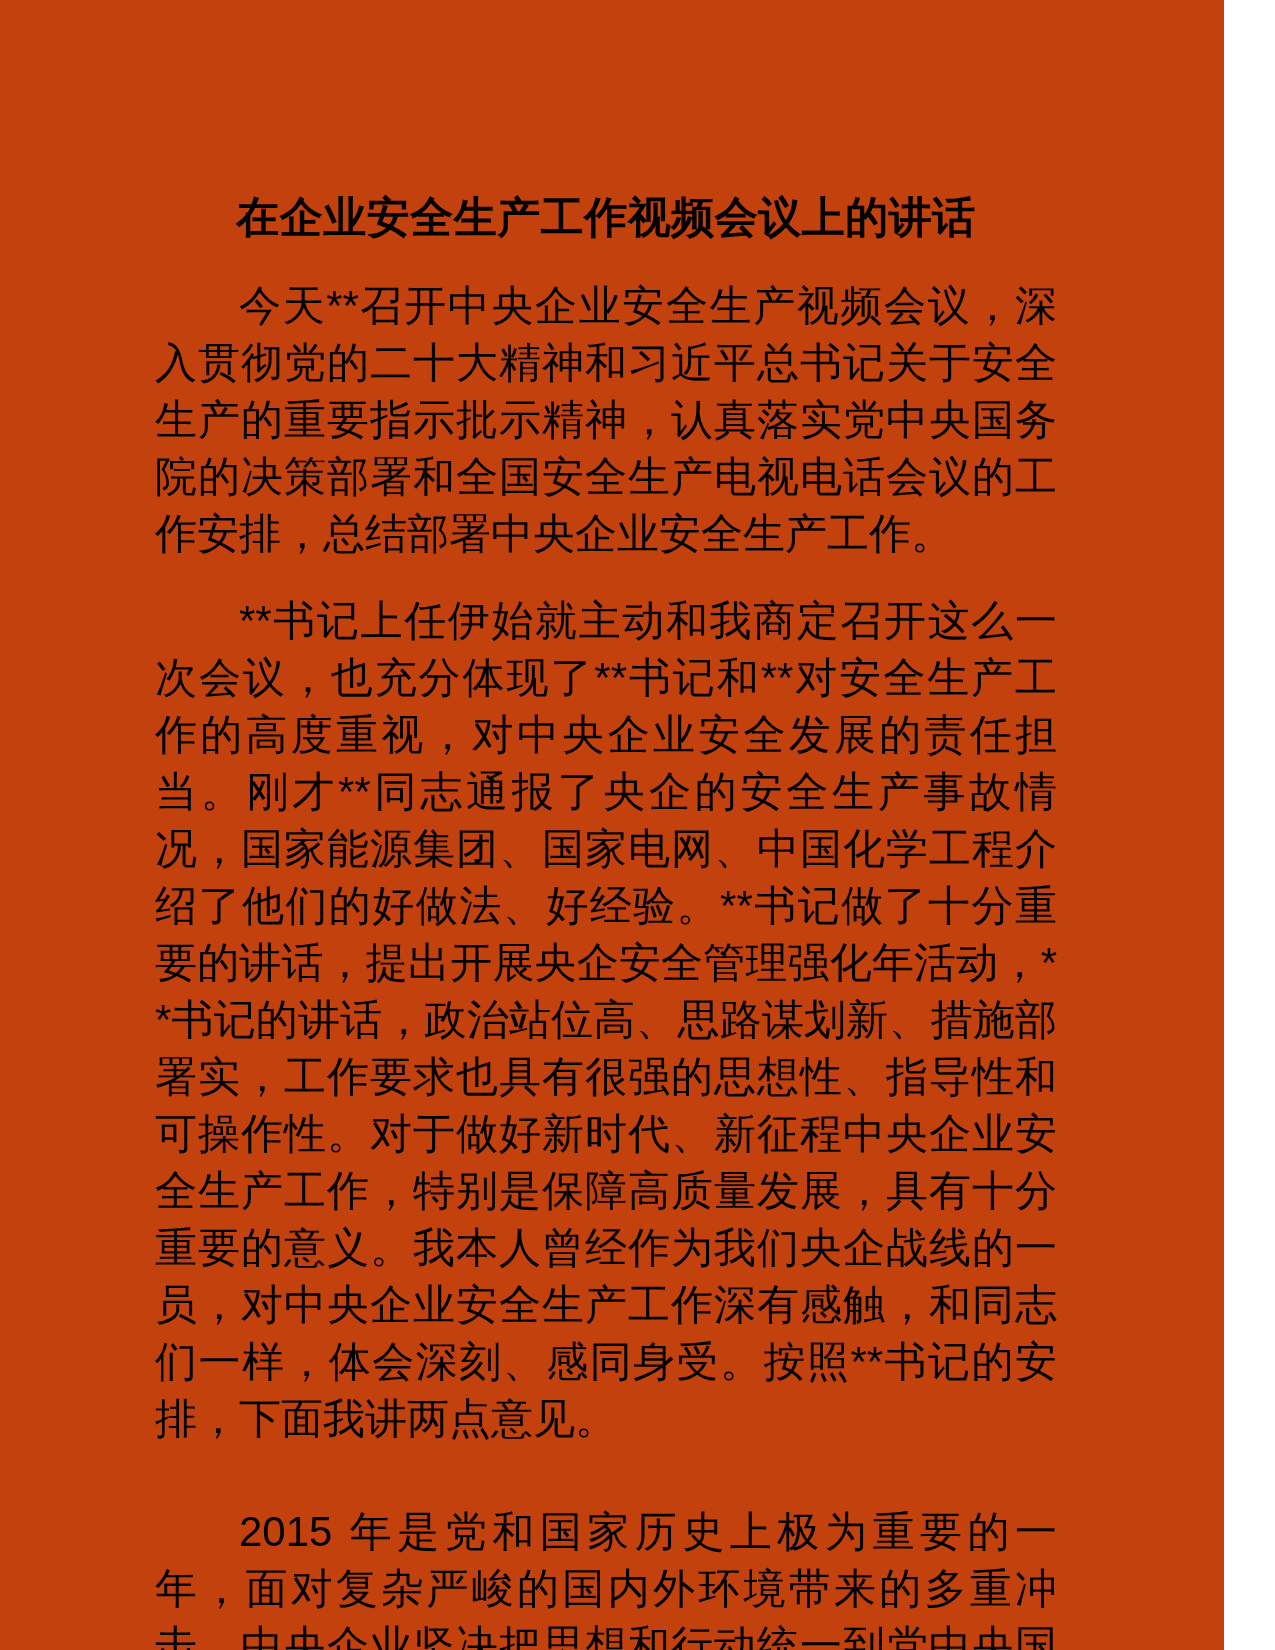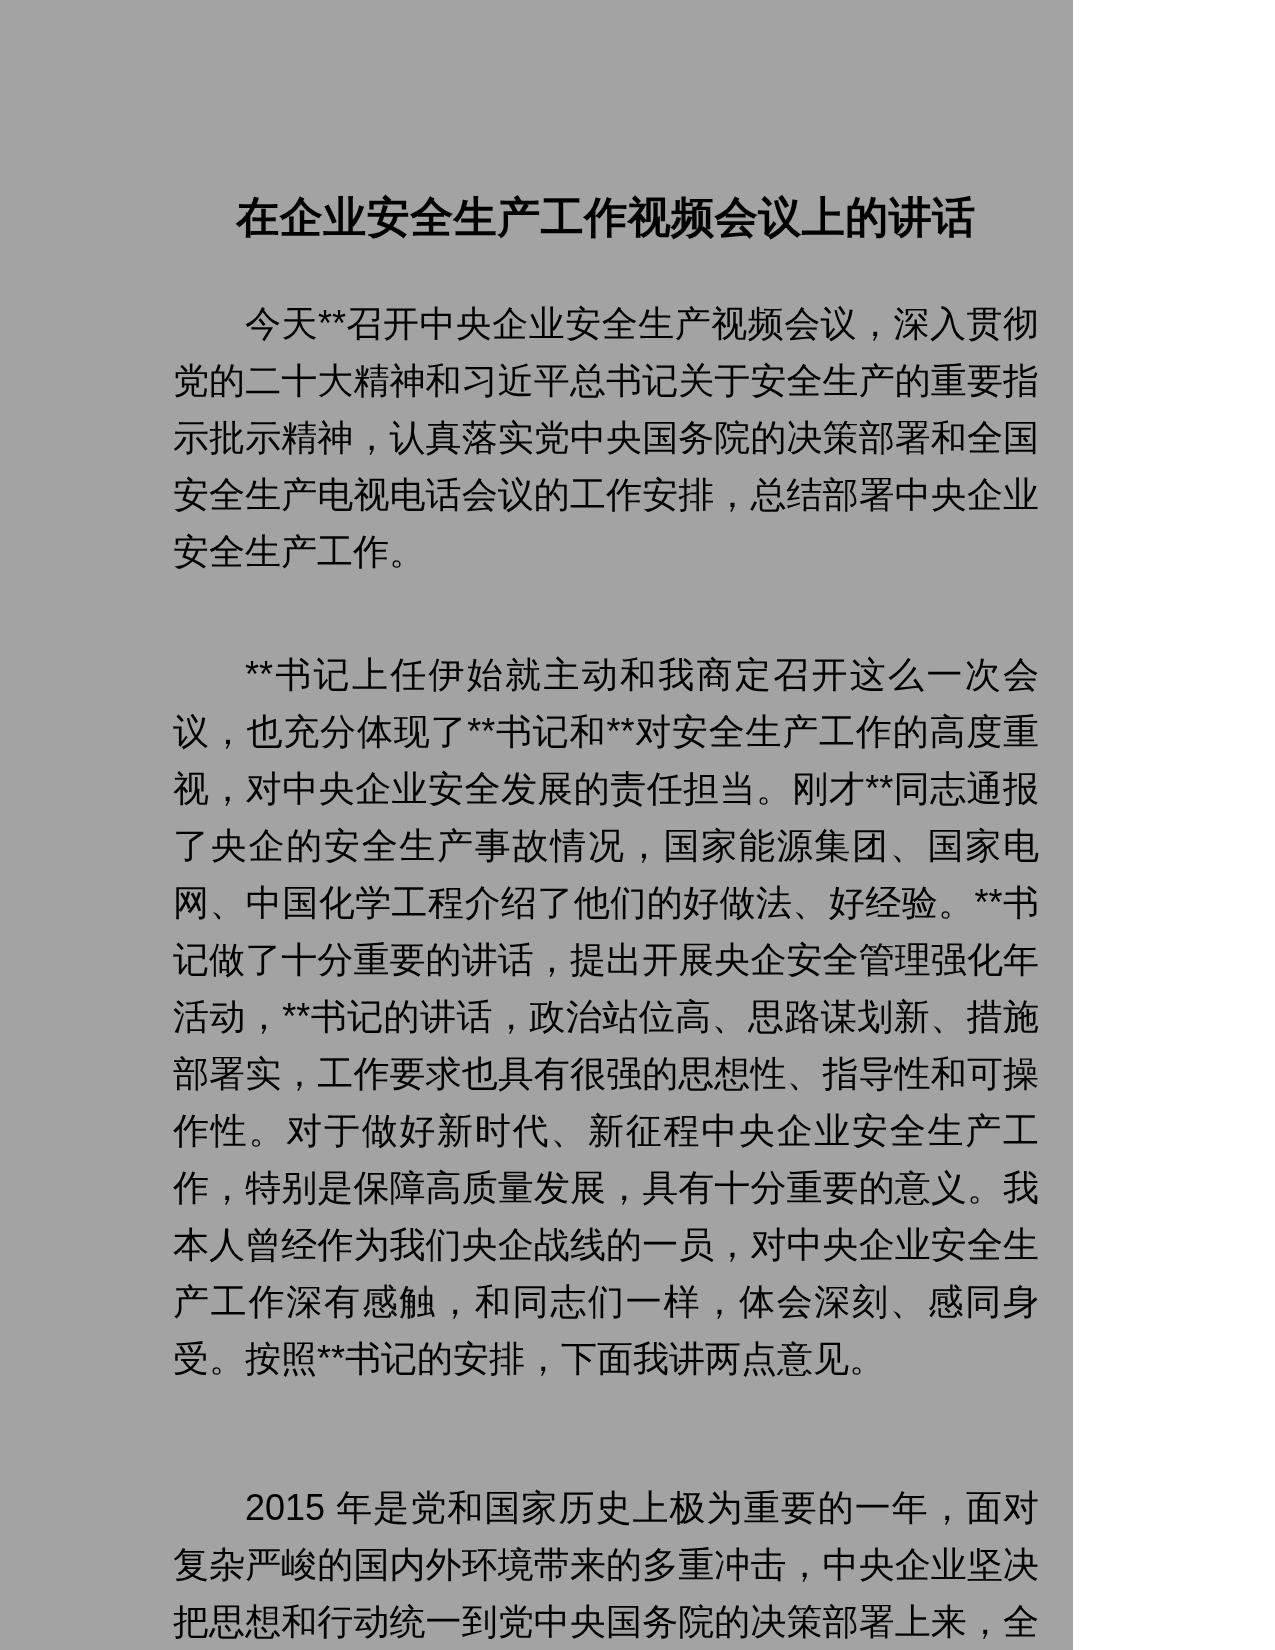--- a/index.html
+++ b/index.html
@@ -6,23 +6,23 @@
     margin: 0;
     padding: 0;
     background: #ffffff;
   }
   body {
     font-family: "Liberation Sans", "DejaVu Sans", sans-serif;
     color: #000000;
   }
   .page {
     position: relative;
-    width: 1073px;
+    width: 1224px;
     height: 1650px;
-    background: #a3a3a3;
+    background: #c2410c;
     overflow: hidden;
     box-sizing: border-box;
   }
   .content {
     position: absolute;
     left: 155px;
     top: 0;
     width: 902px;
   }
   .doc-title {
@@ -30,22 +30,22 @@
     padding: 0;
     font-size: 43px;
     font-weight: bold;
     line-height: 1;
     text-align: center;
     letter-spacing: 0.5px;
     padding-top: 196px;
     white-space: nowrap;
   }
   .para {
-    margin: 18px;
-    font-size: 36px;
+    margin: 0;
+    font-size: 42px;
     line-height: 57px;
     text-align: justify;
     text-justify: inter-ideograph;
     text-indent: 2em;
     word-break: break-all;
     letter-spacing: 0px;
   }
   .section-heading {
     margin: 0;
     font-size: 34px;

